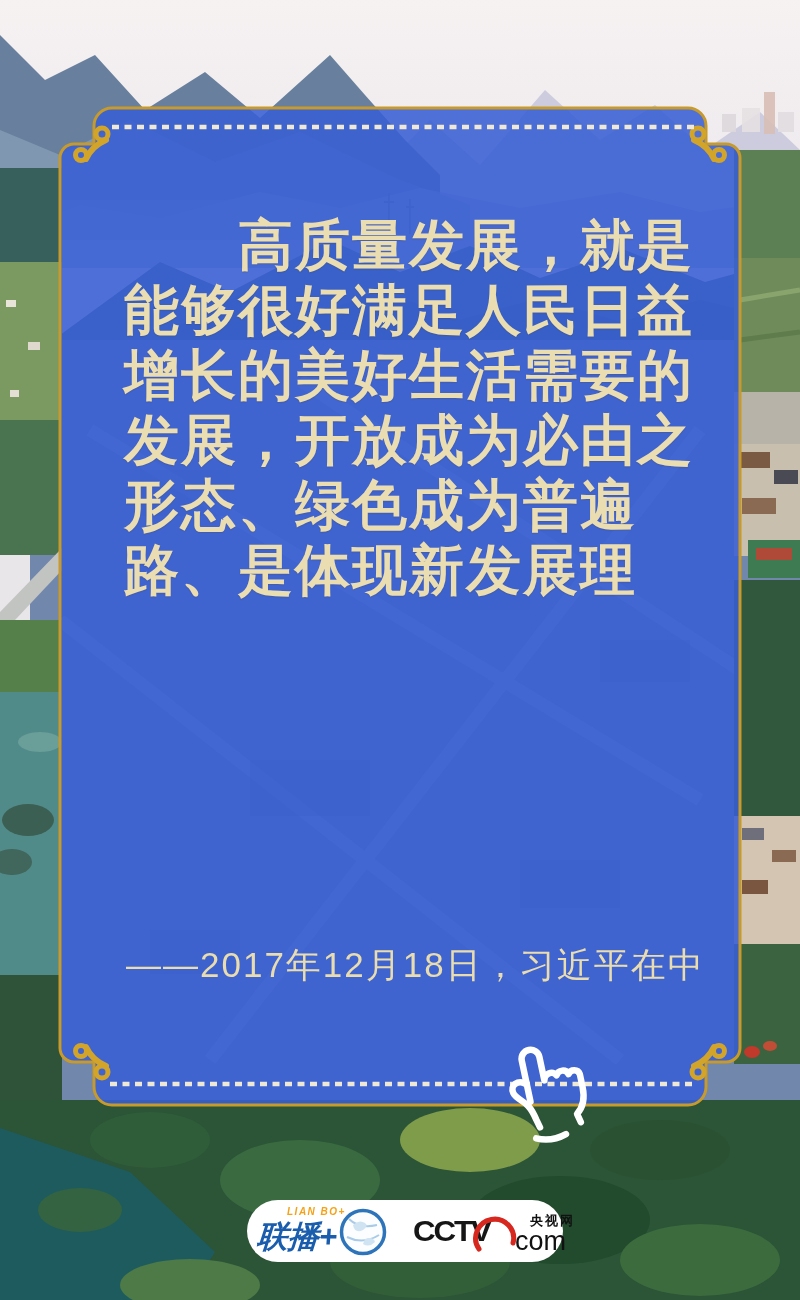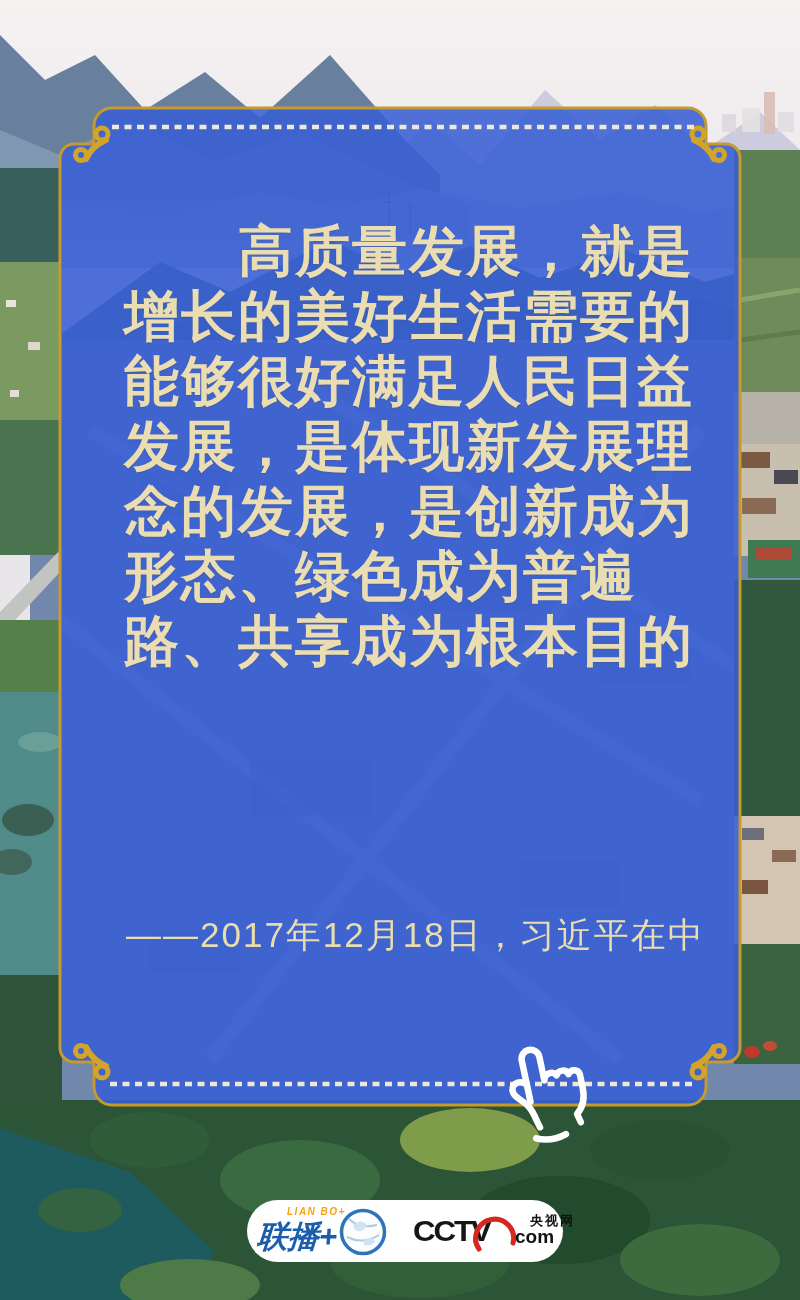--- a/index.html
+++ b/index.html
@@ -1,28 +1,28 @@
 <!DOCTYPE html>
 <html><head>
 <meta charset="utf-8">
 <style>
   html,body{margin:0;padding:0;background:#222;}
   .poster{position:relative;width:800px;height:1300px;overflow:hidden;
           background:#e9e6ea;font-family:"Liberation Sans",sans-serif;}
   .layer{position:absolute;left:0;top:0;}
 
   
-  .quote-block{position:absolute;left:124px;top:219px;width:586px;z-index:4;}
+  .quote-block{position:absolute;left:124px;top:213px;width:586px;z-index:4;}
   .quote-line{height:65px;line-height:65px;white-space:nowrap;
               font-family:"Liberation Serif","DejaVu Serif",serif;font-weight:700;
               font-size:55px;letter-spacing:2px;color:#eaddb2;
               text-shadow:0 1px 1px rgba(90,60,10,.18);}
   .quote-line.indent{padding-left:114px;}
 
-  .attribution-block{position:absolute;left:126px;top:908px;width:580px;z-index:4;}
+  .attribution-block{position:absolute;left:126px;top:938px;width:580px;z-index:4;}
   .attribution-line{height:54px;line-height:54px;white-space:nowrap;
               font-size:35px;letter-spacing:2px;color:#e9dcae;font-weight:500;}
 
   
   .hand-wrap{position:absolute;left:492px;top:1032px;width:110px;height:112px;z-index:6;}
 
   
   .logo-pill{position:absolute;left:247px;top:1200px;width:316px;height:62px;
              background:#ffffff;border-radius:32px;z-index:6;
              display:flex;align-items:center;justify-content:center;gap:22px;}
@@ -33,21 +33,21 @@
   .lianbo .name{position:absolute;left:2px;top:12px;font-size:31px;font-weight:900;
              font-style:italic;color:#1b5dad;white-space:nowrap;transform:skewX(-4deg);
              text-shadow:-1px 0 0 #fff,1px 0 0 #fff,0 -1px 0 #fff,0 1px 0 #fff,2px 2px 0 #fff;}
   .cctv{position:relative;width:142px;height:54px;}
   .cctv .letters{position:absolute;left:0px;top:11px;font-size:29px;font-weight:900;
              color:#161616;letter-spacing:-2px;white-space:nowrap;transform:scaleX(1.08);
              transform-origin:left;}
   .cctv .swoosh{position:absolute;left:58px;top:1px;}
   .cctv .site-cn{position:absolute;left:117px;top:8px;font-size:13px;font-weight:700;
              color:#111;letter-spacing:2px;white-space:nowrap;}
-  .cctv .site-com{position:absolute;left:102px;top:22px;font-size:19px;font-weight:700;
+  .cctv .site-com{position:absolute;left:102px;top:22px;font-size:27px;font-weight:400;
              color:#111;white-space:nowrap;letter-spacing:0px;}
 </style>
 </head>
 <body>
 
 <div class="poster">
 
   <svg class="layer" width="800" height="1300" viewBox="0 0 800 1300">
     <defs>
       <linearGradient id="sky" x1="0" y1="0" x2="0" y2="1">
@@ -179,26 +179,25 @@
       <circle cx="-13" cy="11" r="5.5" stroke-width="5"></circle>
       <path d="M12,-4 Q-2,2 -8,15" stroke-width="6"></path>
     </g>
 
     <line x1="112" y1="127" x2="698" y2="127" stroke="#efe8d5" stroke-width="4.5" stroke-dasharray="7 5.5"></line>
     <line x1="110" y1="1084" x2="696" y2="1084" stroke="#efe8d5" stroke-width="4.5" stroke-dasharray="7 5.5"></line>
   </svg>
 
   <div class="quote-block">
     <div class="quote-line indent">高质量发展，就是</div>
+    <div class="quote-line">能够很好满足人民日益</div>
     <div class="quote-line">增长的美好生活需要的</div>
-    <div class="quote-line">能够很好满足人民日益</div>
-    <div class="quote-line">发展，是体现新发展理</div>
-    <div class="quote-line">念的发展，是创新成为</div>
+    <div class="quote-line">发展，开放成为必由之</div>
     <div class="quote-line">形态、绿色成为普遍</div>
-    <div class="quote-line">路、共享成为根本目的</div>
+    <div class="quote-line">路、是体现新发展理</div>
   </div>
 
   <div class="attribution-block">
     <div class="attribution-line">——2017年12月18日，习近平在中</div>
   </div>
 
   <div class="hand-wrap">
     <svg width="110" height="112" viewBox="0 0 110 112">
       <g fill="none" stroke="#ffffff" stroke-width="6.5" stroke-linecap="round" stroke-linejoin="round" transform="rotate(-12 55 56)">
         <path d="M36,66 V24 a9,9 0 0 1 18,0 v24 a7,7 0 0 1 13,-2.5 a6.5,6.5 0 0 1 12,1.5 a6,6 0 0 1 11,2.5 v13 c0,12 -4,20 -11,25 l2,9"></path>

